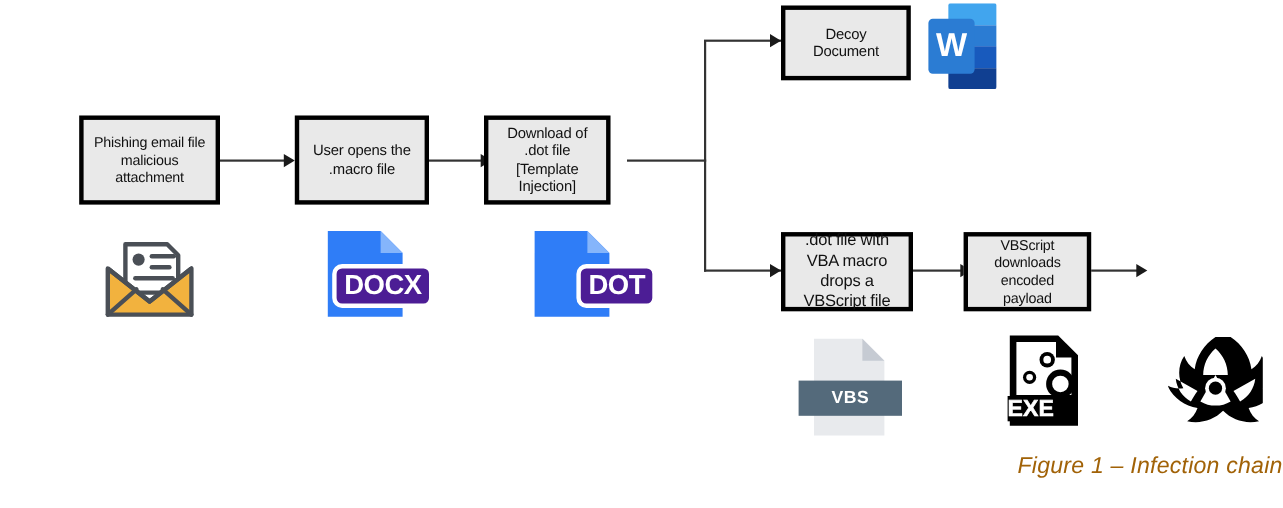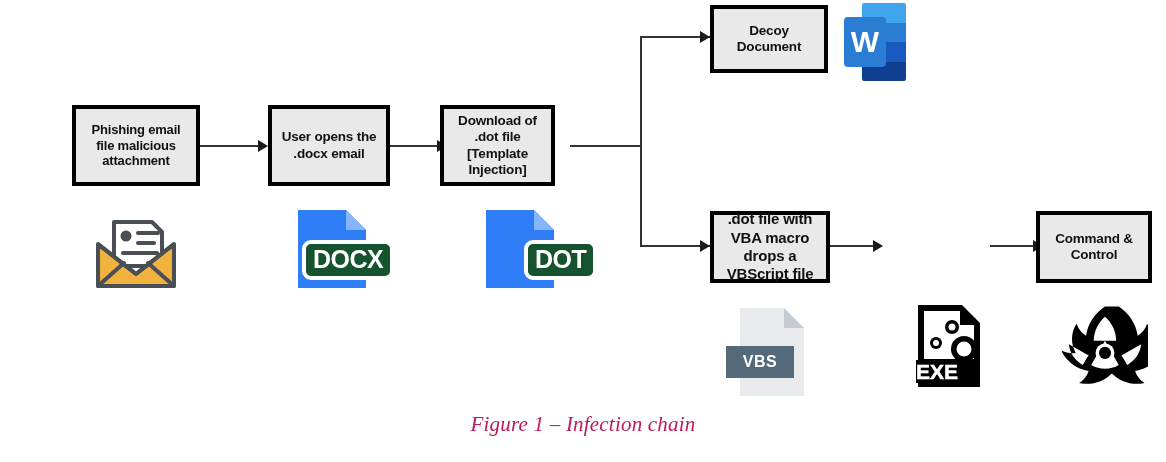--- a/index.html
+++ b/index.html
@@ -19,21 +19,21 @@
   }
   .node {
     position: absolute;
     box-sizing: border-box;
     background: #e9e9e9;
     border: 4px solid #000000;
     display: flex;
     align-items: center;
     justify-content: center;
     text-align: center;
-    font-weight: bold;
+    font-weight: normal;
     color: #111111;
     line-height: 1.22;
     letter-spacing: -0.2px;
   }
   .node span {
     display: block;
     padding: 0 6px;
   }
   .edge {
     position: absolute;
@@ -49,25 +49,25 @@
     border-bottom: 6px solid transparent;
     border-left: 10px solid #1a1a1a;
   }
   .icon {
     position: absolute;
   }
   .caption {
     position: absolute;
     left: 0;
     right: 0;
-    text-align: center;
-    font-family: Liberation Serif, serif;
+    text-align: right;
+    font-family: Liberation Sans, sans-serif;
     font-style: italic;
     font-size: 21px;
-    color: #be185d;
+    color: #a16207;
     letter-spacing: 0.2px;
   }
   
   .word-logo { position: absolute; }
   .word-panel {
     position: absolute;
     left: 18px; top: 0;
     width: 44px; height: 78px;
     border-radius: 2px;
     overflow: hidden;
@@ -89,36 +89,36 @@
     font-size: 30px;
     font-family: "Liberation Sans", sans-serif;
   }
   
   .bluefile { position: absolute; width: 104px; height: 86px; }
   .bluefile .badge {
     position: absolute;
     left: 16px; top: 34px;
     padding: 3px 7px 4px 7px;
     border-radius: 9px;
-    background: #14532d;
+    background: #4c1d95;
     border: 4px solid #ffffff;
     color: #ffffff;
     font-weight: bold;
     font-size: 25px;
     letter-spacing: -0.5px;
     font-family: "Liberation Sans", sans-serif;
     line-height: 1;
   }
   
   .vbsfile { position: absolute; width: 84px; height: 92px; }
   .vbsfile .label {
     position: absolute;
     left: -6px; top: 40px;
     width: 68px;
-    padding: 7px 0;
+    padding: 7px 13px;
     background: #546a7b;
     color: #ffffff;
     font-weight: bold;
     font-size: 16px;
     text-align: center;
     letter-spacing: 0.5px;
     font-family: "Liberation Sans", sans-serif;
   }
   
   .exefile { position: absolute; width: 74px; height: 86px; }
@@ -163,39 +163,39 @@
   <div class="arrowhead" style="left:873px; top:240px;"></div>
 
   <div class="edge edge-h" style="left:990px; top:245px; width:46px;"></div>
   <div class="arrowhead" style="left:1033px; top:240px;"></div>
 
   <div class="node" style="left:72px; top:105px; width:128px; height:81px; font-size:13px;">
     <span>Phishing email file malicious attachment</span>
   </div>
 
   <div class="node" style="left:268px; top:105px; width:122px; height:81px; font-size:13.5px;">
-    <span>User opens the .docx email</span>
+    <span>User opens the .macro file</span>
   </div>
 
   <div class="node" style="left:440px; top:105px; width:115px; height:81px; font-size:13.5px;">
     <span>Download of .dot file [Template Injection]</span>
   </div>
 
   <div class="node" style="left:710px; top:5px; width:118px; height:68px; font-size:13.5px;">
     <span>Decoy Document</span>
   </div>
 
   <div class="node" style="left:710px; top:211px; width:120px; height:72px; font-size:15px;">
     <span>.dot file with VBA macro drops a VBScript file</span>
   </div>
 
-
-  <div class="node" style="left:1036px; top:211px; width:116px; height:72px; font-size:13.5px;">
-    <span>Command &amp; Control</span>
-  </div>
+  <div class="node" style="left:876px; top:211px; width:116px; height:72px; font-size:13px;">
+    <span>VBScript downloads encoded payload</span>
+  </div>
+
 
   <div class="icon" style="left:88px; top:208px; width:96px; height:88px;">
     <svg width="96" height="88" viewBox="0 0 96 88" xmlns="http://www.w3.org/2000/svg">
 
       <path d="M26 14 h38 l10 10 v34 H26 Z" fill="#ffffff" stroke="#4a4f56" stroke-width="4" stroke-linejoin="round"></path>
       <circle cx="38" cy="28" r="5.5" fill="#4a4f56"></circle>
       <rect x="48" y="23" width="24" height="4" rx="2" fill="#4a4f56"></rect>
       <rect x="48" y="33" width="20" height="4" rx="2" fill="#4a4f56"></rect>
       <rect x="33" y="43" width="38" height="4" rx="2" fill="#4a4f56"></rect>
 

